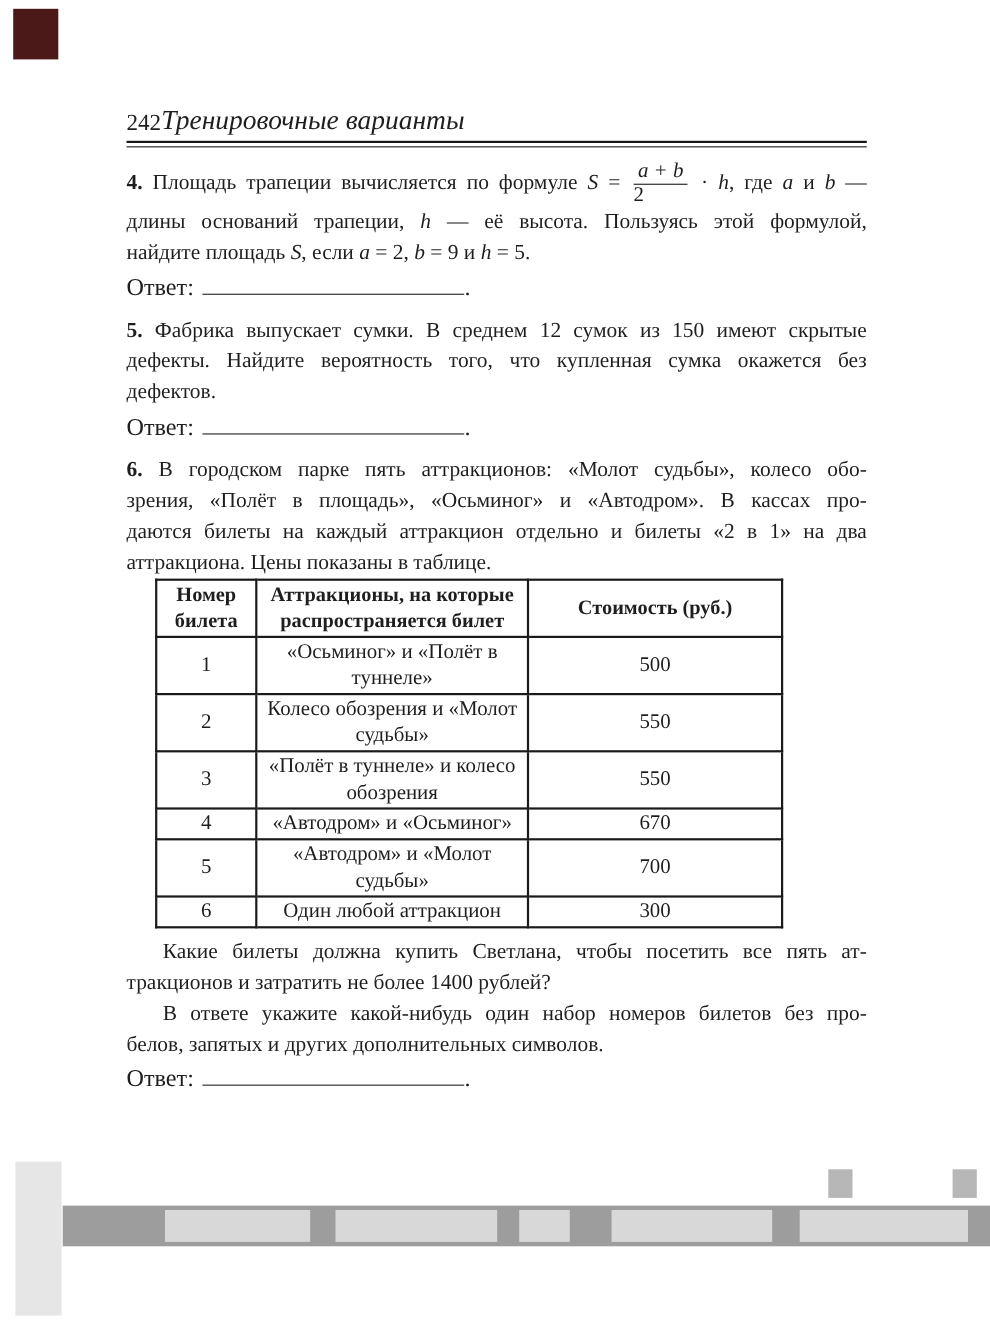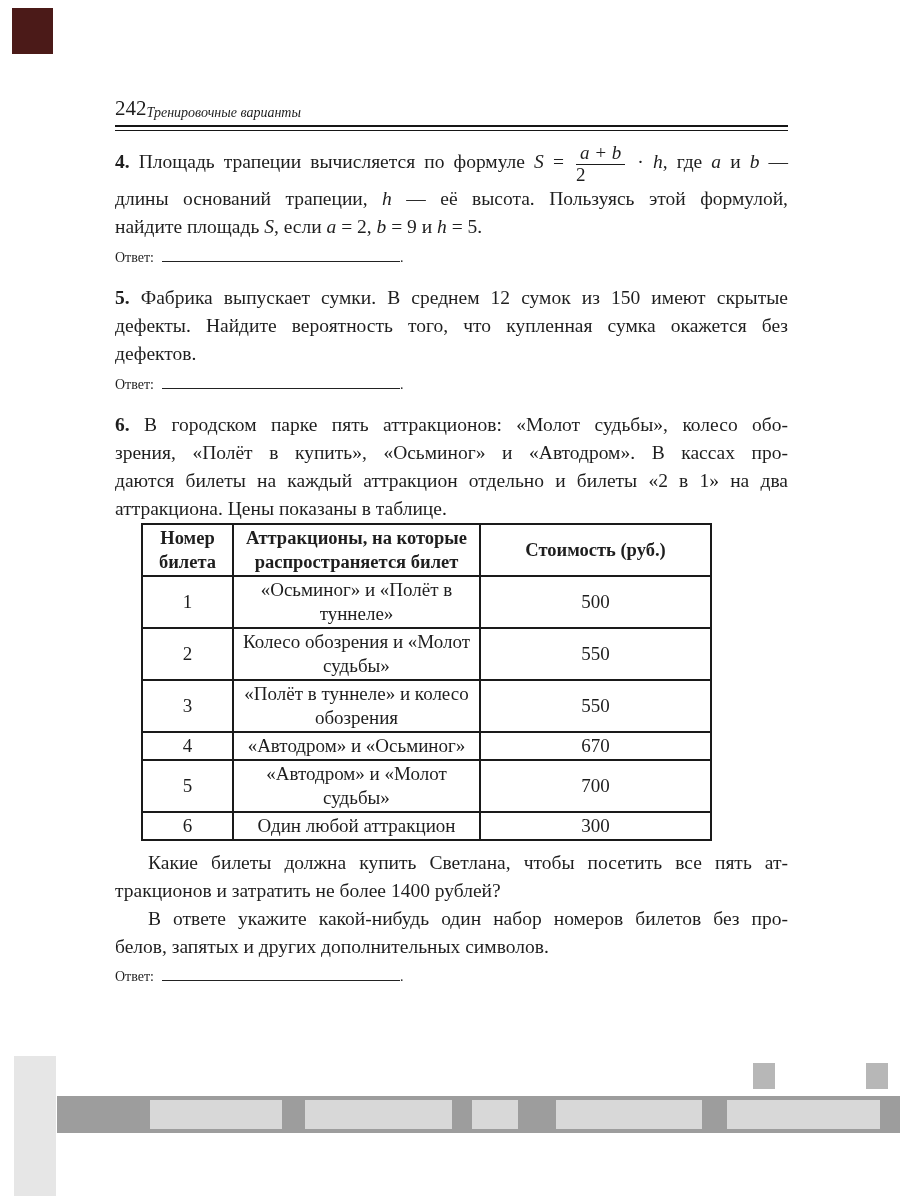--- a/index.html
+++ b/index.html
@@ -3,40 +3,40 @@
 <meta charset="utf-8">
 <style>
   html,body{margin:0;padding:0}
   body{
     width:900px;height:1200px;position:relative;background:#ffffff;
     font-family:"Liberation Serif", serif;color:#1e1e1e;overflow:hidden;
   }
   .content{position:absolute;left:115px;top:96px;width:673px}
   .pg-header{display:flex;justify-content:flex-start;align-items:flex-end}
   .pg-num{font-size:21px}
-  .run-title{font-style:italic;font-size:14px}
+  .run-title{font-style:italic;font-size:25px}
   .dbl-rule{margin-top:4px;height:3px;border-top:2.5px solid #161616;border-bottom:1.2px solid #161616}
 
   .para{font-size:19.5px;line-height:28px}
   .para .ln{text-align:justify;text-align-last:justify}
   .para .ln.last{text-align-last:left}
   .para .ln.indent{text-indent:33px}
   .seg-n{font-style:normal}
   .seg-i{font-style:italic}
   .seg-b{font-weight:bold}
   #p4{margin-top:12px}
   #p5{margin-top:13px}
   #p6{margin-top:13px}
 
   .frac{display:inline-flex;flex-direction:column;align-items:center;vertical-align:middle;
         margin:0 3px;line-height:1.08;font-size:19px}
   .frac .num{font-style:italic;padding:0 4px}
   .frac .den{border-top:1.8px solid #1b1b1b;width:100%;text-align:center}
 
-  .answer{margin-top:4px;font-size:14px;line-height:26px;white-space:nowrap}
+  .answer{margin-top:4px;font-size:22px;line-height:26px;white-space:nowrap}
   .answer .blank{display:inline-block;width:238px;height:14px;margin-left:8px;
                  border-bottom:1.6px solid #222}
 
   table.price{border-collapse:collapse;table-layout:fixed;width:569px;margin:0 0 0 26px;
               font-size:19px}
   table.price th,table.price td{border:2px solid #1a1a1a;text-align:center;vertical-align:middle;
               padding:1px 6px;line-height:24px}
   table.price th{font-weight:bold;font-size:18.5px;line-height:24px}
   col.c1{width:91px}col.c2{width:247px}col.c3{width:231px}
   thead tr{height:52px}
@@ -91,21 +91,21 @@
       <div class="ln"><span class="seg-n">дефекты. Найдите вероятность того, что купленная сумка окажется без</span></div>
       <div class="ln last"><span class="seg-n">дефектов.</span></div>
     </div>
 
   <div class="answer">
     <span>Ответ:</span><span class="blank"></span><span>.</span>
   </div>
 
   <div class="para" id="p6">
       <div class="ln"><span class="seg-b">6.</span><span class="seg-n"> В городском парке пять аттракционов: «Молот судьбы», колесо обо-</span></div>
-      <div class="ln"><span class="seg-n">зрения, «Полёт в купить», «Осьминог» и «Автодром». В кассах про-</span></div>
+      <div class="ln"><span class="seg-n">зрения, «Полёт в площадь», «Осьминог» и «Автодром». В кассах про-</span></div>
       <div class="ln"><span class="seg-n">даются билеты на каждый аттракцион отдельно и билеты «2 в 1» на два</span></div>
       <div class="ln last"><span class="seg-n">аттракциона. Цены показаны в таблице.</span></div>
     </div>
 
   <table class="price">
     <colgroup>
         <col class="c1">
         <col class="c2">
         <col class="c3">
       </colgroup>

